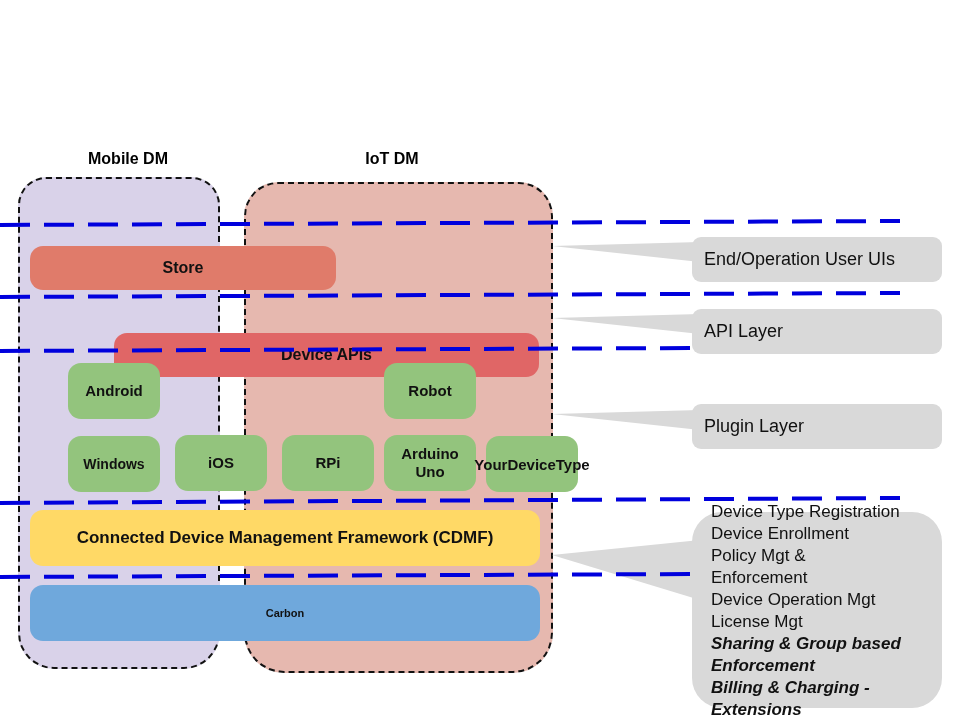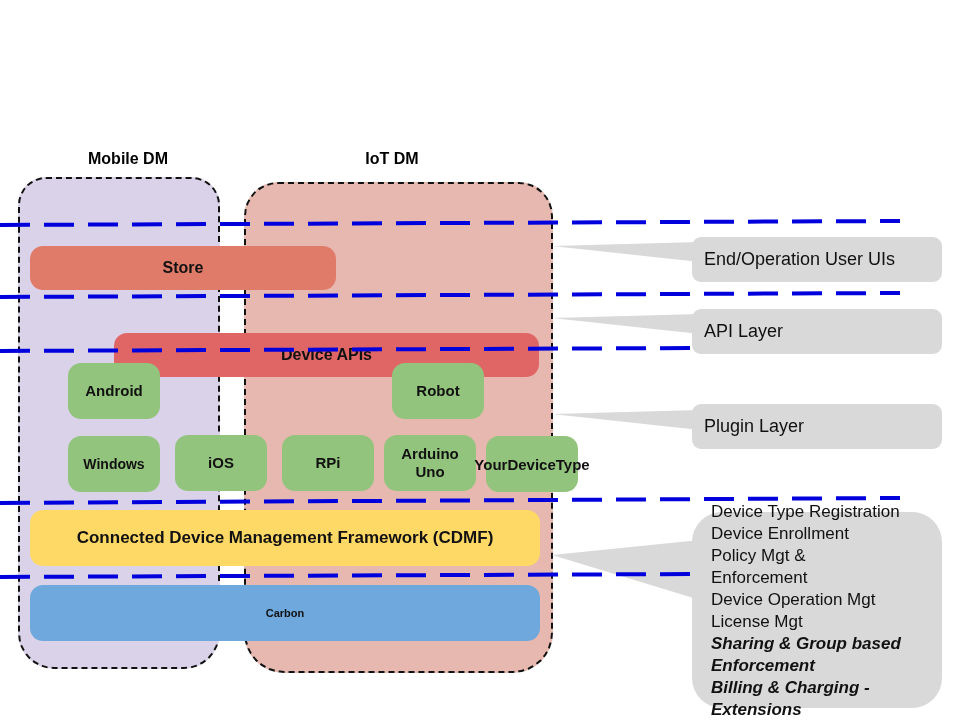--- a/index.html
+++ b/index.html
@@ -59,21 +59,21 @@
 <div class="abs block" style="left:30px; top:246px; width:306px; height:44px; background:#e07b6a; font-size:16px;">
   <span>Store</span>
 </div>
 <div class="abs block" style="left:114px; top:301px; width:425px; height:44px; background:#e06666; font-size:16px;margin-top:32px;">
   <span>Device APIs</span>
 </div>
 
 <div class="abs block plugin" style="left:30px; top:363px; width:92px; height:56px;">
   <span>Android</span>
 </div>
-<div class="abs block plugin" style="left:354px; top:363px; width:92px; height:56px;">
+<div class="abs block plugin" style="left:346px; top:363px; width:92px; height:56px;">
   <span>Robot</span>
 </div>
 <div class="abs block plugin" style="left:30px; top:436px; width:92px; height:56px; font-size:14px;">
   <span>Windows</span>
 </div>
 <div class="abs block plugin" style="left:137px; top:435px; width:92px; height:56px;">
   <span>iOS</span>
 </div>
 <div class="abs block plugin" style="left:244px; top:435px; width:92px; height:56px;">
   <span>RPi</span>

